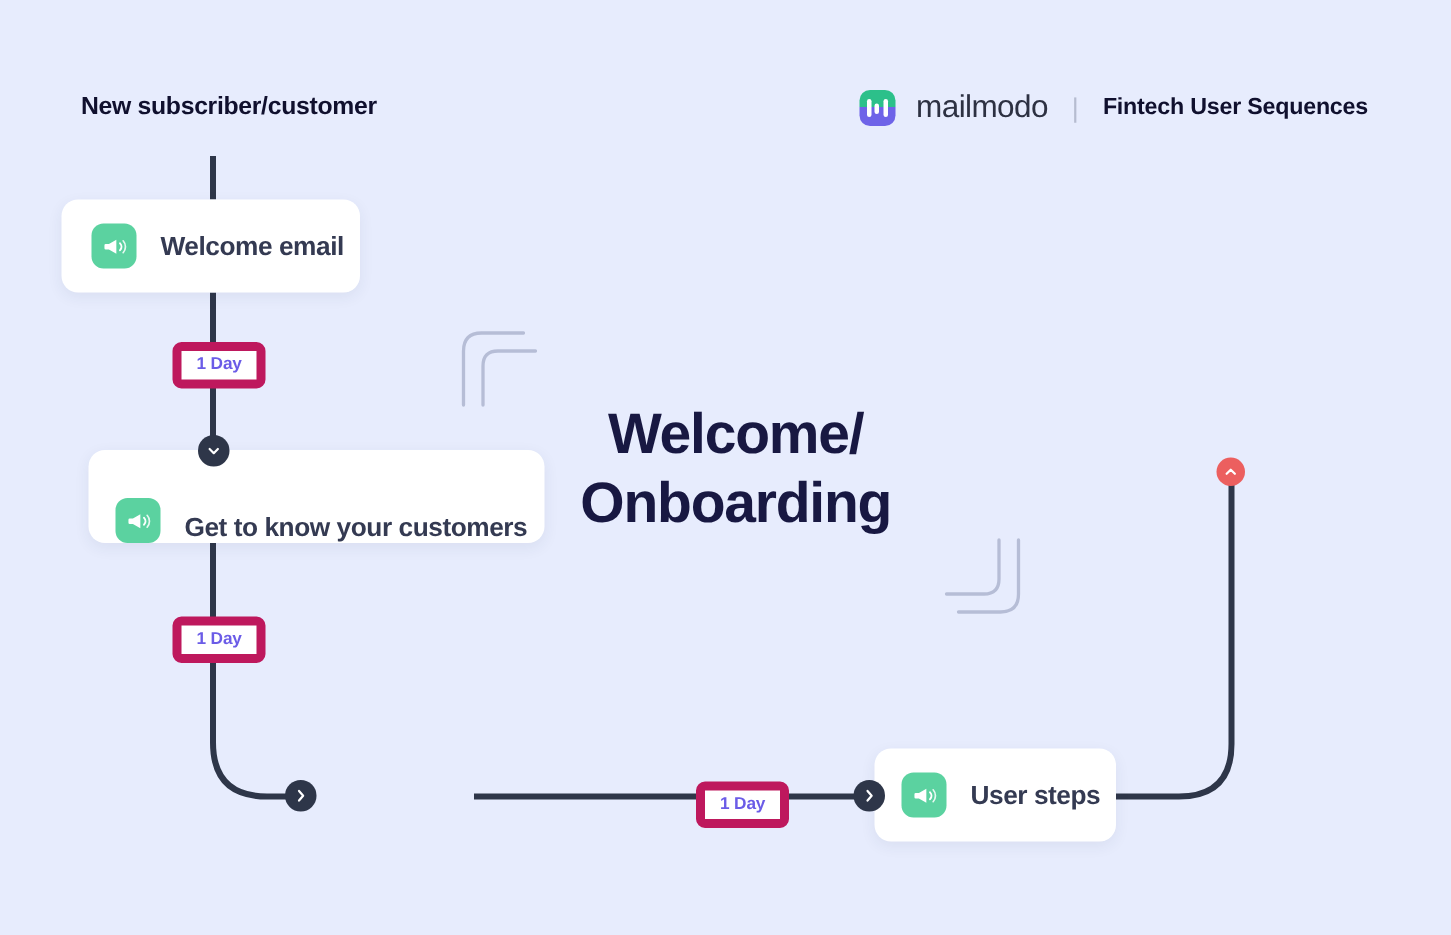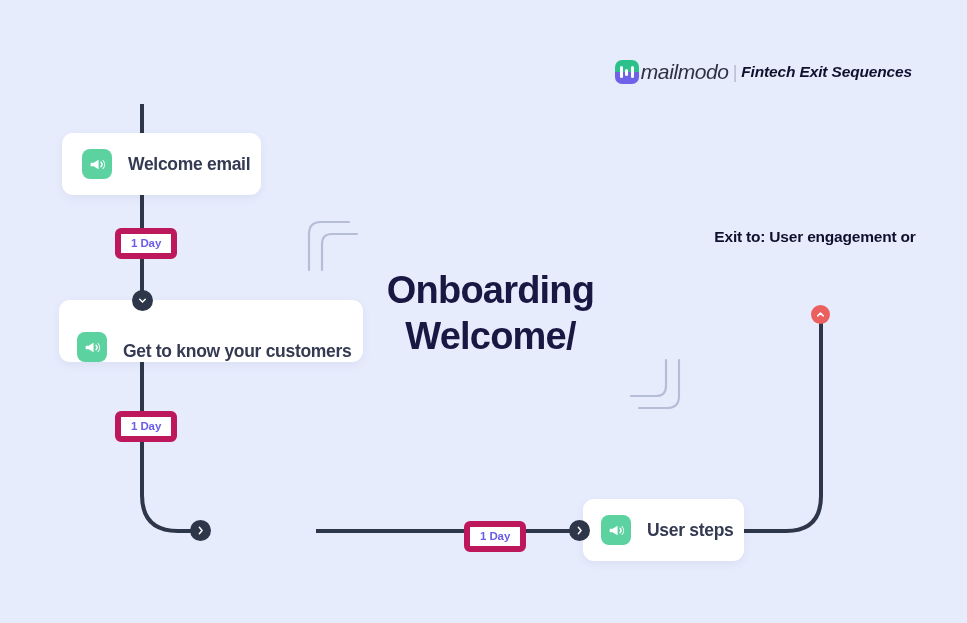--- a/index.html
+++ b/index.html
@@ -16,23 +16,22 @@
   #wires{position:absolute;left:0;top:0;width:967px;height:623px;pointer-events:none;}
 
   
   .trigger-label{
     position:absolute;left:54px;top:62px;
     font-size:16.5px;font-weight:bold;color:#10102e;
     letter-spacing:-0.2px;white-space:nowrap;
   }
   .brand{
     position:absolute;right:55px;top:60px;
-    display:flex;align-items:center;gap:2px;
+    display:flex;align-items:center;gap:14px;
     white-space:nowrap;
-    font-style:italic;
   }
   .brand-logo{
     width:24px;height:24px;border-radius:7px;
     position:relative;overflow:hidden;
     background:linear-gradient(to bottom,#2cc08a 0%,#2cc08a 48%,#6e63e8 48%,#6e63e8 100%);
     flex:0 0 auto;
   }
   .brand-logo .bar{position:absolute;background:#ffffff;width:3.2px;border-radius:1.6px;}
   .brand-logo .b1{left:5px;top:6px;height:12px;}
   .brand-logo .b2{left:10.4px;top:8.5px;height:7px;}
@@ -71,21 +70,21 @@
   .node .mega{
     width:30px;height:30px;border-radius:8px;
     background:#5bd2a0;flex:0 0 auto;
     display:flex;align-items:center;justify-content:center;
     margin-right:16px;
   }
   .node .label{
     font-size:17.5px;font-weight:bold;color:#343a52;letter-spacing:-0.3px;
     white-space:nowrap;
   }
-  #node-welcome{left:62px;top:133px;width:199px;padding-left:20px;}
+  #node-welcome{left:41px;top:133px;width:199px;padding-left:20px;}
   #node-getknow{left:59px;top:300px;width:304px;align-items:flex-end;}
   #node-kyc{left:203px;top:499px;width:113px;}
   #node-next{left:583px;top:499px;width:161px;}
 
   
   .pill{
     position:absolute;
     background:#ffffff;border:6px solid #be185d;
     border-radius:6px;
     font-size:11.5px;font-weight:bold;color:#6b5ce7;
@@ -135,39 +134,39 @@
   <svg class="deco" id="deco-1" width="55" height="55" viewBox="0 0 55 55" xmlns="http://www.w3.org/2000/svg">
     <path d="M4,52 L4,16 Q4,4 16,4 L44,4" stroke="#b6bdd6" stroke-width="2.2" fill="none" stroke-linecap="round"></path>
     <path d="M17,52 L17,26 Q17,16 27,16 L52,16" stroke="#b6bdd6" stroke-width="2.2" fill="none" stroke-linecap="round"></path>
   </svg>
 
   <svg class="deco" id="deco-2" width="55" height="55" viewBox="0 0 55 55" xmlns="http://www.w3.org/2000/svg">
     <path d="M51,3 L51,39 Q51,51 39,51 L11,51" stroke="#b6bdd6" stroke-width="2.2" fill="none" stroke-linecap="round"></path>
     <path d="M38,3 L38,29 Q38,39 28,39 L3,39" stroke="#b6bdd6" stroke-width="2.2" fill="none" stroke-linecap="round"></path>
   </svg>
 
+  <div class="trigger-label">New subscriber/customer</div>
 
   <div class="brand">
     <span class="brand-logo">
       <i class="bar b1"></i>
         <i class="bar b2"></i>
         <i class="bar b3"></i>
     </span>
     <span class="brand-name">mailmodo</span>
     <span class="brand-sep">|</span>
-    <span class="brand-sub">Fintech Exit Sequences</span>
+    <span class="brand-sub">Fintech User Sequences</span>
   </div>
 
   <div class="center-title">
+    <div>Welcome/</div>
     <div>Onboarding</div>
-    <div>Welcome/</div>
   </div>
 
   <div class="exit-label">
-    <div>Exit to: User engagement or</div>
   </div>
 
   <div class="node" id="node-welcome">
     <span class="mega">
       <svg width="17" height="17" viewBox="0 0 24 24" fill="none" xmlns="http://www.w3.org/2000/svg">
         <path d="M3.5 9.5h3l7-4.2v13.4l-7-4.2h-3a1.2 1.2 0 0 1-1.2-1.2v-2.6A1.2 1.2 0 0 1 3.5 9.5z" fill="#ffffff"></path>
         <path d="M17 8.8a4.6 4.6 0 0 1 0 6.4" stroke="#ffffff" stroke-width="1.9" stroke-linecap="round"></path>
         <path d="M19.9 6.4a8.3 8.3 0 0 1 0 11.2" stroke="#ffffff" stroke-width="1.6" stroke-linecap="round" opacity="0.85"></path>
       </svg>
     </span>

